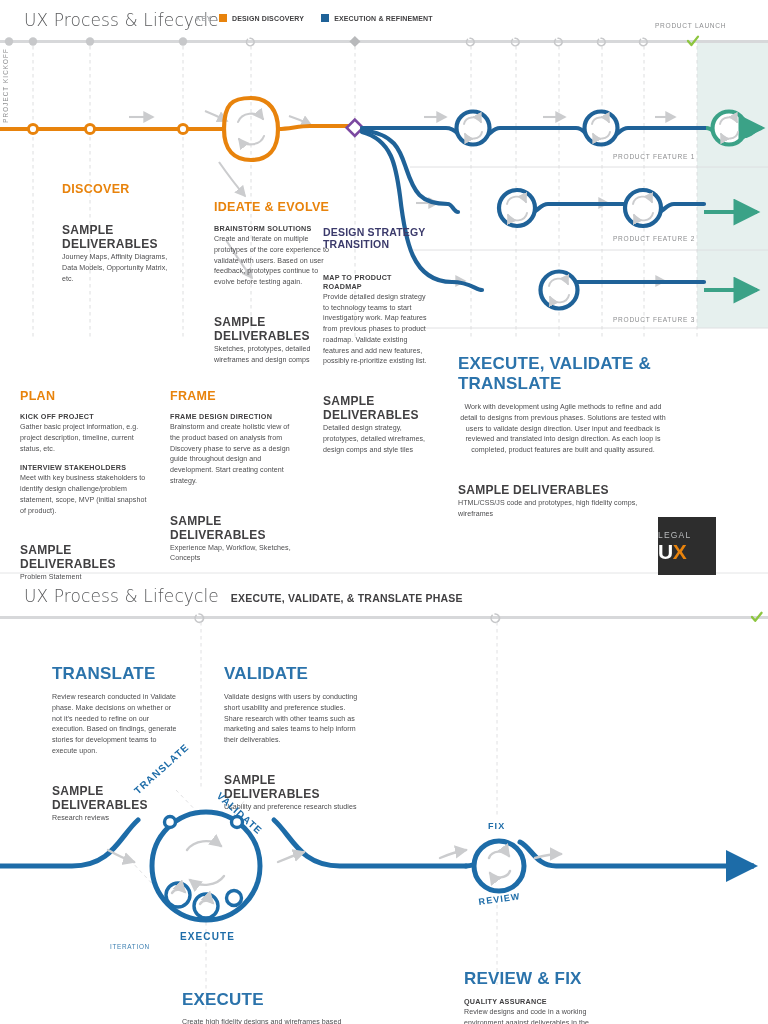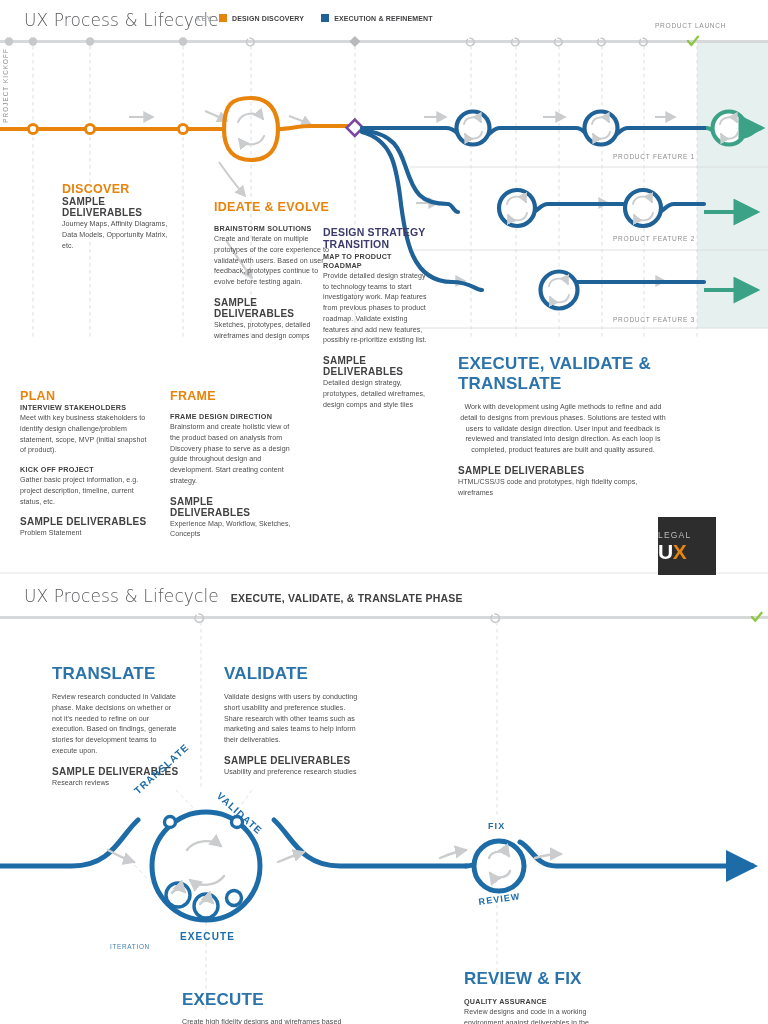--- a/index.html
+++ b/index.html
@@ -23,21 +23,21 @@
     font-size: 10.5px; font-weight: 700; color: #414042;
     letter-spacing: .2px;
   }
   .h-orange { color: #e8830c; font-size: 12.5px; font-weight: 700; letter-spacing: .3px; }
   .h-navy   { color: #3b3a6b; font-size: 10.5px; font-weight: 700; letter-spacing: .2px; line-height: 1.18; }
   .h-blue   { color: #2b73ab; font-size: 17px; font-weight: 700; letter-spacing: .2px; }
   .sect-title { font-size: 7.2px; font-weight: 700; color: #414042; letter-spacing: .25px; }
   .body-txt {
     font-size: 7.1px; color: #4d4d4f; line-height: 1.52; letter-spacing: .05px;
   }
-  .deliv-lbl { font-size: 10px; font-weight: 700; color: #414042; letter-spacing: .25px; }
+  .deliv-lbl { font-size: 12px; font-weight: 700; color: #414042; letter-spacing: .25px; margin-top: 27px; }
 
   .tl-cap {
     font-size: 6.6px; color: #8d8e90; letter-spacing: .7px; font-weight: 400;
   }
   .feat-cap {
     position: absolute; font-size: 6.6px; color: #8d8e90; letter-spacing: .7px;
   }
 
   
   .key-wrap { position: absolute; left: 196px; top: 14px; display: flex; align-items: center; gap: 7px; }
@@ -336,48 +336,48 @@
       <p class="body-txt">Create and iterate on multiple prototypes of the core experience to validate with users. Based on user feedback, prototypes continue to evolve before testing again.</p>
     </div>
     <div class="blk">
       <div class="deliv-lbl">SAMPLE DELIVERABLES</div>
       <p class="body-txt">Sketches, prototypes, detailed wireframes and design comps</p>
     </div>
   </div>
 
   <div class="col" style="left:323px;top:226px;width:104px;">
     <div class="h-navy">DESIGN STRATEGY TRANSITION</div>
-    <div class="blk" style="margin-top:1px;">
+    <div class="blk" style="margin-top:22px;">
       <div class="sect-title">MAP TO PRODUCT ROADMAP</div>
       <p class="body-txt">Provide detailed design strategy to technology teams to start investigatory work. Map features from previous phases to product roadmap. Validate existing features and add new features, possibly re-prioritize existing list.</p>
     </div>
     <div class="blk">
       <div class="deliv-lbl">SAMPLE DELIVERABLES</div>
       <p class="body-txt">Detailed design strategy, prototypes, detailed wireframes, design comps and style tiles</p>
     </div>
   </div>
 
   <div class="col" style="left:458px;top:354px;width:210px;">
     <div class="h-blue">EXECUTE, VALIDATE &amp; TRANSLATE</div>
     <p class="body-txt" style="margin-top:8px;text-align:center;">Work with development using Agile methods to refine and add detail to designs from previous phases. Solutions are tested with users to validate design direction. User input and feedback is reviewed and translated into design direction. As each loop is completed, product features are built and quality assured.</p>
     <div class="blk" style="margin-top:9px;">
       <div class="deliv-lbl">SAMPLE DELIVERABLES</div>
       <p class="body-txt">HTML/CSS/JS code and prototypes, high fidelity comps, wireframes</p>
     </div>
   </div>
 
   <div class="col" style="left:20px;top:389px;width:130px;">
     <div class="h-orange">PLAN</div>
-    <div class="blk">
-      <div class="sect-title">INTERVIEW STAKEHOLDERS</div>
-      <p class="body-txt">Meet with key business stakeholders to identify design challenge/problem statement, scope, MVP (initial snapshot of product).</p>
-    </div>
     <div class="blk" style="margin-top:9px;">
       <div class="sect-title">KICK OFF PROJECT</div>
       <p class="body-txt">Gather basic project information, e.g. project description, timeline, current status, etc.</p>
+    </div>
+    <div class="blk">
+      <div class="sect-title">INTERVIEW STAKEHOLDERS</div>
+      <p class="body-txt">Meet with key business stakeholders to identify design challenge/problem statement, scope, MVP (initial snapshot of product).</p>
     </div>
     <div class="blk">
       <div class="deliv-lbl">SAMPLE DELIVERABLES</div>
       <p class="body-txt">Problem Statement</p>
     </div>
   </div>
 
   <div class="col" style="left:170px;top:389px;width:126px;">
     <div class="h-orange">FRAME</div>
     <div class="blk" style="margin-top:9px;">

